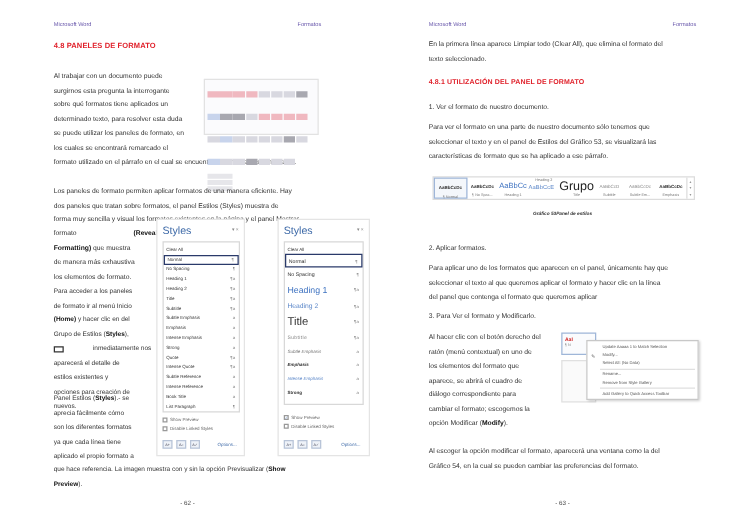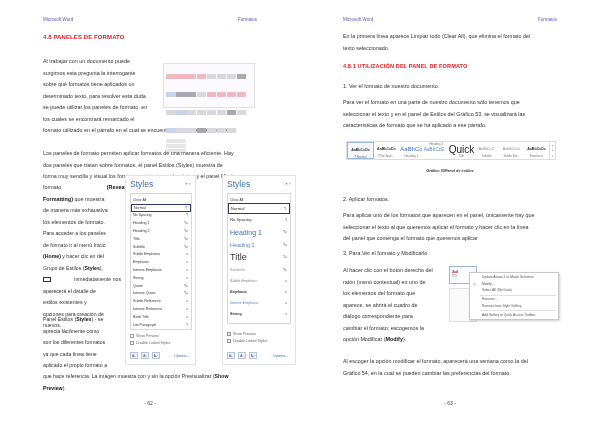--- a/index.html
+++ b/index.html
@@ -340,21 +340,21 @@
     </div>
     <div class="rb-item">
       <span class="rb-sample h1">AaBbCc</span>
       <span class="rb-label">Heading 1</span>
     </div>
     <div class="rb-item">
       <span class="rb-sample h2">AaBbCcE</span>
       <span class="rb-label">Heading 2</span>
     </div>
     <div class="rb-item">
-      <span class="rb-sample title">Quick</span>
+      <span class="rb-sample title">Grupo</span>
       <span class="rb-label">Title</span>
     </div>
     <div class="rb-item">
       <span class="rb-sample light">AaBbCcD</span>
       <span class="rb-label">Subtitle</span>
     </div>
     <div class="rb-item">
       <span class="rb-sample light">AaBbCcDc</span>
       <span class="rb-label">Subtle Em...</span>
     </div>

